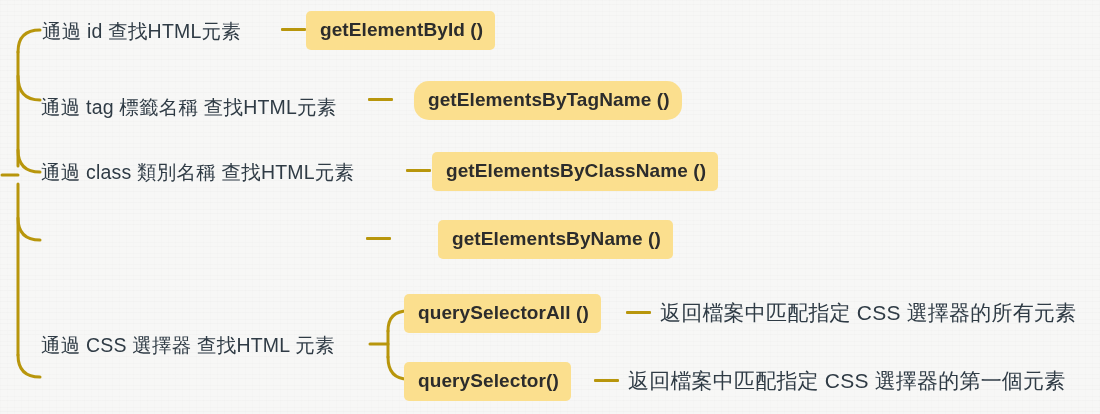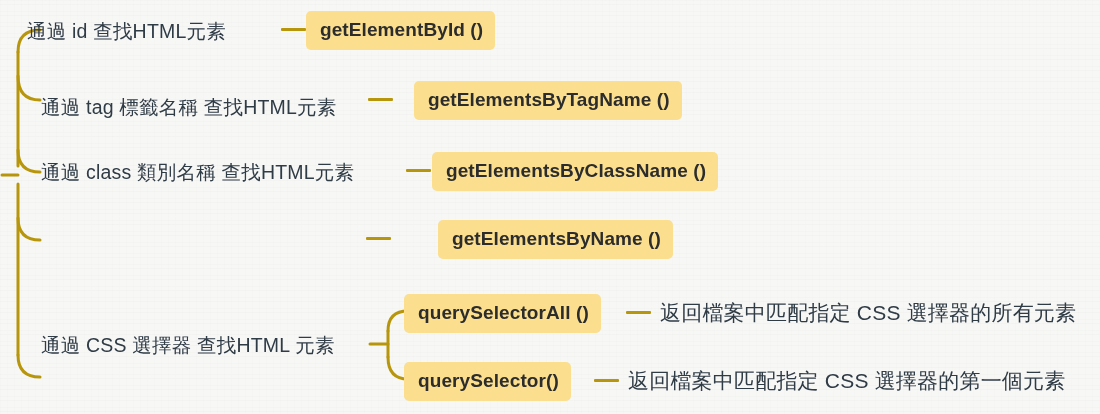--- a/index.html
+++ b/index.html
@@ -113,27 +113,27 @@
     </g>
 
     <g fill="none" stroke="#b8960c" stroke-width="3" stroke-linecap="round" stroke-linejoin="round">
       <path d="M 408 311 Q 388 311 388 331"></path>
       <path d="M 388 331 L 388 357"></path>
       <path d="M 370 344 L 388 344"></path>
       <path d="M 388 357 Q 388 379 408 379"></path>
     </g>
   </svg>
 
-  <div class="node-label" style="left:27px; top:22px;">通過 id 查找HTML元素</div>
+  <div class="node-label" style="left:42px; top:22px;">通過 id 查找HTML元素</div>
   <div class="dash" style="left:281px; top:28px; width:25px;"></div>
   <div class="badge" style="left:306px; top:11px;">getElementById ()</div>
 
   <div class="node-label" style="left:41px; top:92px;margin-top:6px;">通過 tag 標籤名稱 查找HTML元素</div>
   <div class="dash" style="left:368px; top:98px; width:25px;"></div>
-  <div class="badge" style="left:414px; top:81px;">getElementsByTagName ()</div>
+  <div class="badge" style="left:414px; top:81px;border-radius:15px;">getElementsByTagName ()</div>
 
   <div class="node-label" style="left:41px; top:163px;">通過 class 類別名稱 查找HTML元素</div>
   <div class="dash" style="left:406px; top:169px; width:25px;"></div>
   <div class="badge" style="left:432px; top:152px;">getElementsByClassName ()</div>
 
   <div class="dash" style="left:366px; top:237px; width:25px;"></div>
   <div class="badge" style="left:398px; top:220px;margin-left:40px;">getElementsByName ()</div>
 
   <div class="node-label" style="left:41px; top:336px;">通過 CSS 選擇器 查找HTML 元素</div>
 

